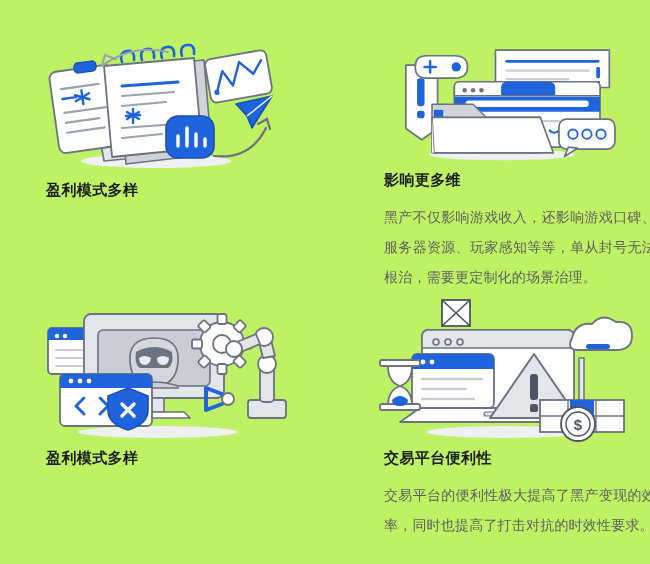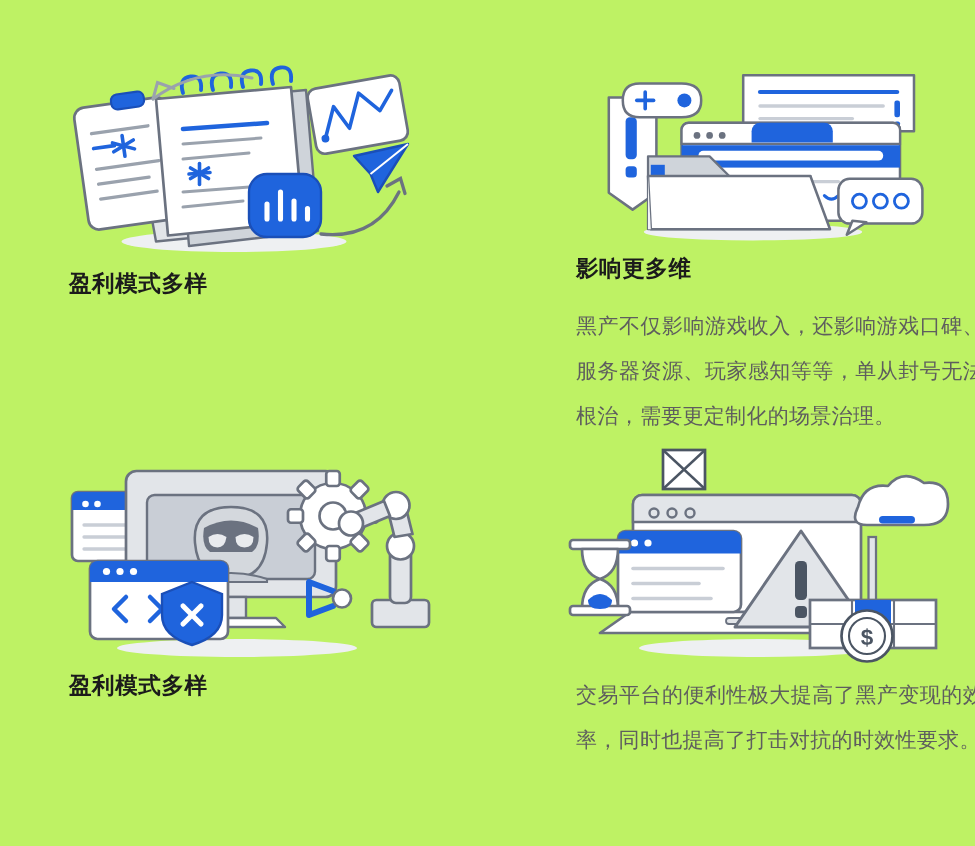--- a/index.html
+++ b/index.html
@@ -362,17 +362,18 @@
           <rect x="174" y="108" width="84" height="32" fill="#ffffff" stroke="#6b7280" stroke-width="1.8"></rect>
           <line x1="174" y1="124" x2="258" y2="124" stroke="#6b7280" stroke-width="1.4"></line>
           <line x1="202" y1="108" x2="202" y2="140" stroke="#6b7280" stroke-width="1.4"></line>
           <line x1="230" y1="108" x2="230" y2="140" stroke="#6b7280" stroke-width="1.4"></line>
           <rect x="204" y="108" width="24" height="32" fill="#1f64dd"></rect>
           <circle cx="212" cy="132" r="17" fill="#ffffff" stroke="#4b5563" stroke-width="1.8"></circle>
           <circle cx="212" cy="132" r="12" fill="none" stroke="#4b5563" stroke-width="1.4"></circle>
           <text x="212" y="138" font-family="'Liberation Sans', sans-serif" font-size="15" font-weight="bold" fill="#4b5563" text-anchor="middle">$</text>
         </g>
       </svg>
+      <div class="card-title">交易平台便利性</div>
       <div class="card-body">交易平台的便利性极大提高了黑产变现的效率，同时也提高了打击对抗的时效性要求。</div>
     </div>
 
   </div>
 </div>
 
 </body></html>

